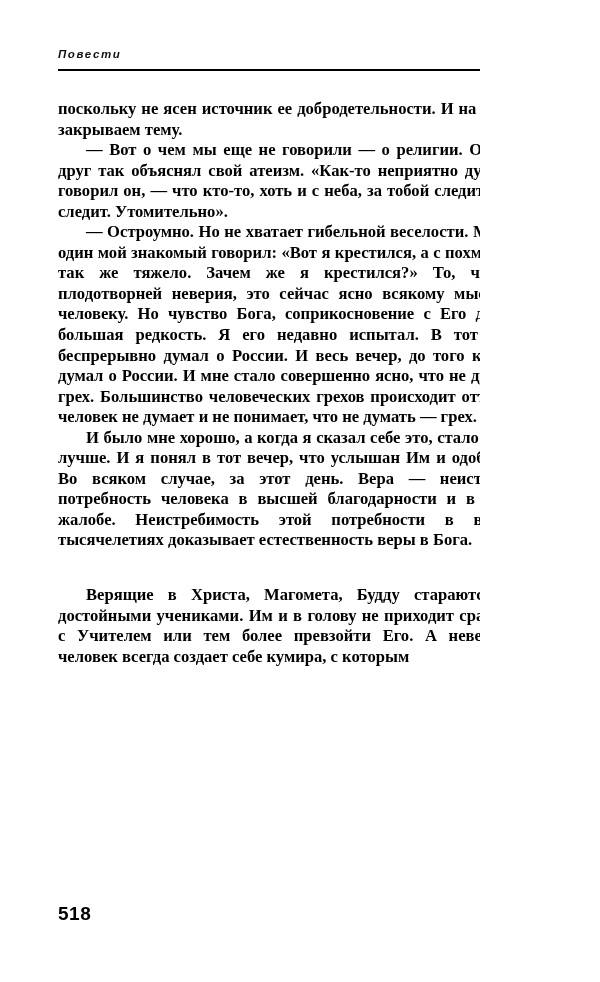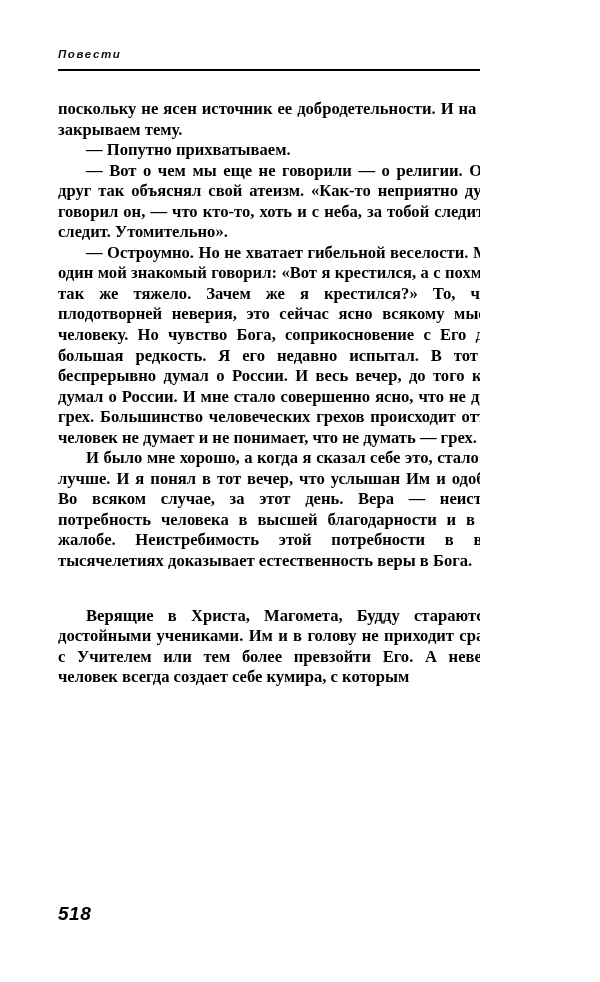--- a/index.html
+++ b/index.html
@@ -62,38 +62,36 @@
   .textblock p:last-of-type {
     text-align-last: left;
     margin-top: 34px;
   }
   .folio {
     position: absolute;
     left: 58px;
     top: 903px;
     font-family: "Liberation Sans", sans-serif;
     font-weight: bold;
-    font-style: italic;
     font-size: 19px;
     letter-spacing: 0.5px;
     color: #000000;
   }
 </style>
 </head>
 <body>
 
 <div class="page" style="background: rgb(255, 255, 255);">
 
   <div class="running-head">Повести</div>
 
   <div class="head-rule"></div>
 
   <div class="textblock" id="textblock" style="color: rgb(0, 0, 0);">
       <p class="noindent">поскольку не ясен источник ее добродетельности. И на этом мы закрываем тему.</p>
-      <p class="">— Попутно прихватываем.</p>
       <p class="">— Вот о чем мы еще не говорили — о религии. Один мой друг так объяснял свой атеизм. «Как-то неприятно думать, — говорил он, — что кто-то, хоть и с неба, за тобой следит, следит, следит. Утомительно».</p>
       <p class="">— Остроумно. Но не хватает гибельной веселости. Мне тоже один мой знакомый говорил: «Вот я крестился, а с похмелья все так же тяжело. Зачем же я крестился?» То, что вера плодотворней неверия, это сейчас ясно всякому мыслящему человеку. Но чувство Бога, соприкосновение с Его духом — большая редкость. Я его недавно испытал. В тот день я беспрерывно думал о России. И весь вечер, до того как лечь, думал о России. И мне стало совершенно ясно, что не думать — грех. Большинство человеческих грехов происходит оттого, что человек не думает и не понимает, что не думать — грех.</p>
       <p class="">И было мне хорошо, а когда я сказал себе это, стало мне еще лучше. И я понял в тот вечер, что услышан Им и одобрен Им. Во всяком случае, за этот день. Вера — неистребимая потребность человека в высшей благодарности и в высшей жалобе. Неистребимость этой потребности в веках и тысячелетиях доказывает естественность веры в Бога.</p>
       <p class="">Верящие в Христа, Магомета, Будду стараются быть достойными учениками. Им и в голову не приходит сравняться с Учителем или тем более превзойти Его. А неверующий человек всегда создает себе кумира, с которым</p>
     </div>
 
   <div class="folio">518</div>
 
 </div>
 

